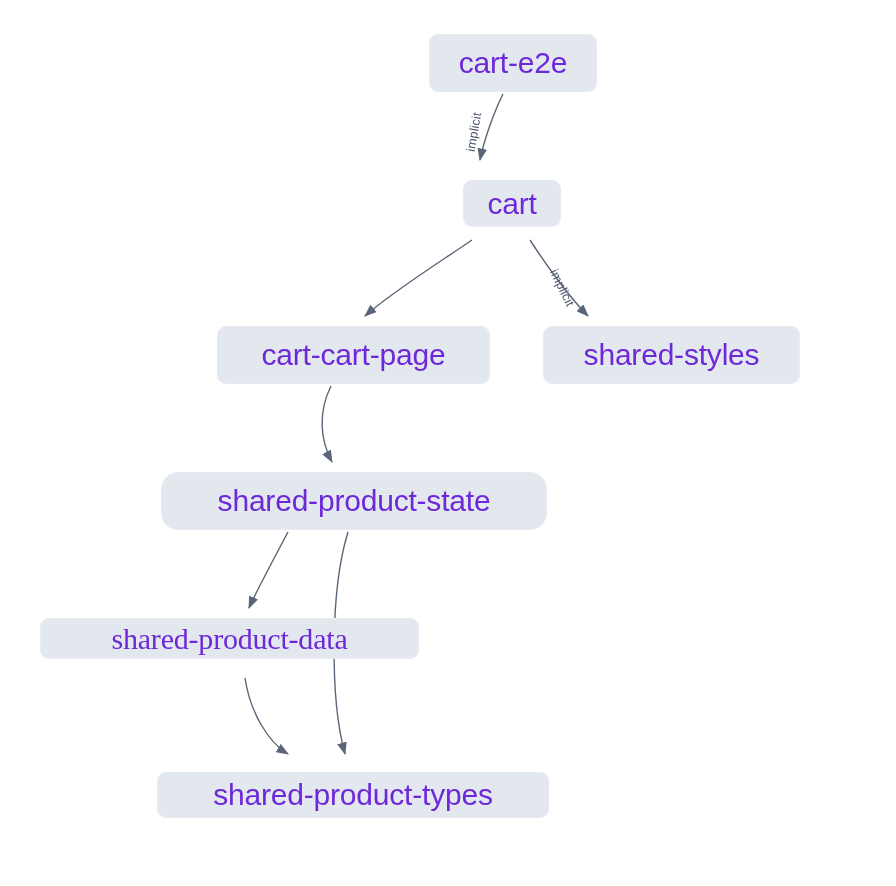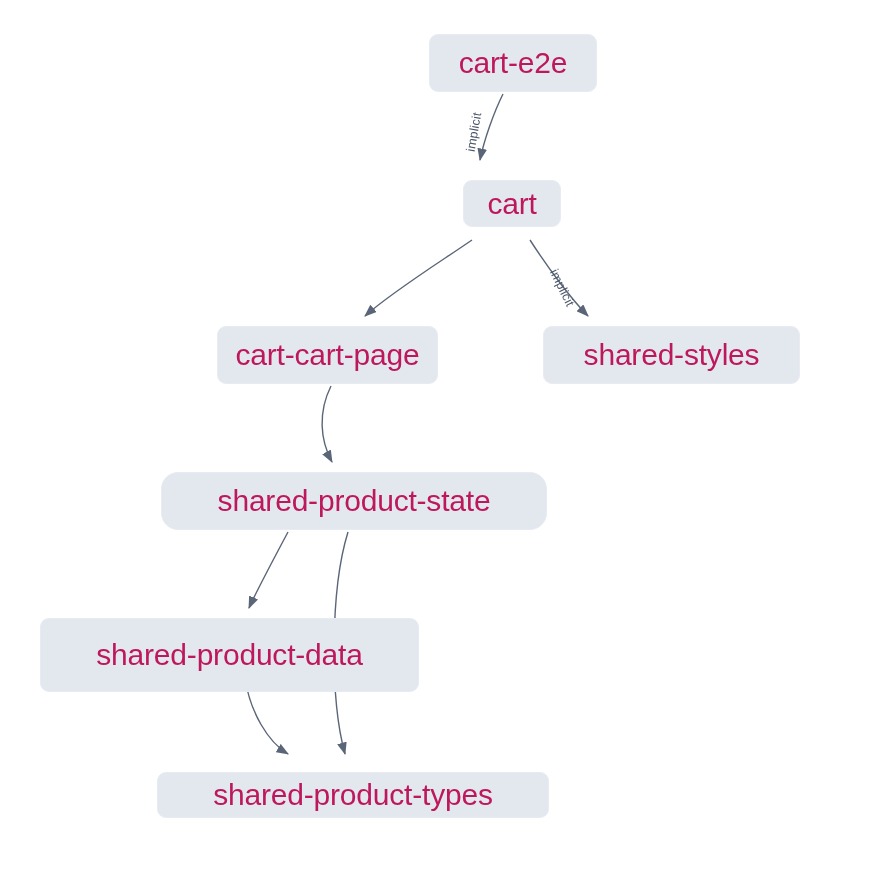--- a/index.html
+++ b/index.html
@@ -27,21 +27,21 @@
   }
   .graph-node {
     position: absolute;
     box-sizing: border-box;
     background: #e3e8ef;
     border: 1px solid #e8ecf2;
     border-radius: 9px;
     display: flex;
     align-items: center;
     justify-content: center;
-    color: #be185d;
+    color: #6d28d9;
     font-size: 30px;
     font-family: "Liberation Sans", sans-serif;
     letter-spacing: -0.2px;
     white-space: nowrap;
     cursor: pointer;
   }
   .edge-label {
     position: absolute;
     color: #4a5568;
     font-size: 12.5px;
@@ -74,30 +74,30 @@
       </g>
   </svg>
 
   <div id="nodes-layer">
       <div class="graph-node" style="left: 429px; top: 34px; width: 168px; height: 58px;">
         <span>cart-e2e</span>
       </div>
       <div class="graph-node" style="left: 463px; top: 180px; width: 98px; height: 47px;">
         <span>cart</span>
       </div>
-      <div class="graph-node" style="left: 217px; top: 326px; width: 221px; height: 58px;">
+      <div class="graph-node" style="left: 217px; top: 326px; width: 273px; height: 58px;">
         <span>cart-cart-page</span>
       </div>
       <div class="graph-node" style="left: 543px; top: 326px; width: 257px; height: 58px; align-items: center;">
         <span>shared-styles</span>
       </div>
       <div class="graph-node" style="left: 161px; top: 472px; width: 386px; height: 58px; border-radius: 17px;">
         <span>shared-product-state</span>
       </div>
-      <div class="graph-node" style="left: 40px; top: 618px; width: 379px; height: 74px;">
+      <div class="graph-node" style="left: 40px; top: 618px; width: 379px; height: 41px; font-family: Liberation Serif, serif;">
         <span>shared-product-data</span>
       </div>
       <div class="graph-node" style="left: 157px; top: 772px; width: 392px; height: 46px;">
         <span>shared-product-types</span>
       </div>
     </div>
   <div id="edge-labels-layer">
       <div class="edge-label" style="left: 474px; top: 132px; transform: translate(-50%, -50%) rotate(-80deg);">implicit</div>
       <div class="edge-label" style="left: 562px; top: 288px; transform: translate(-50%, -50%) rotate(64deg);">implicit</div>
     </div>

